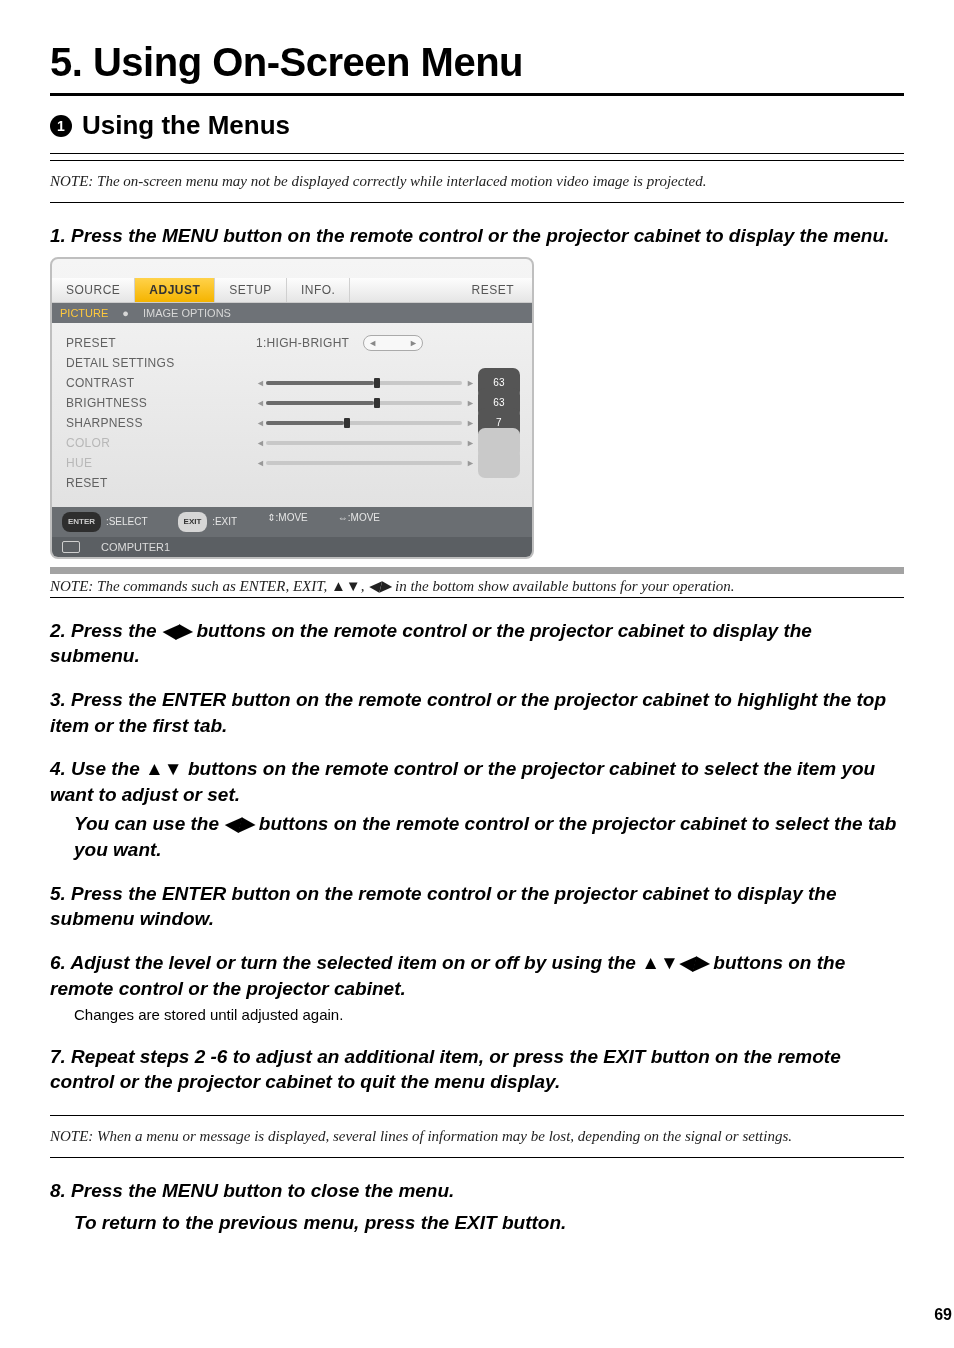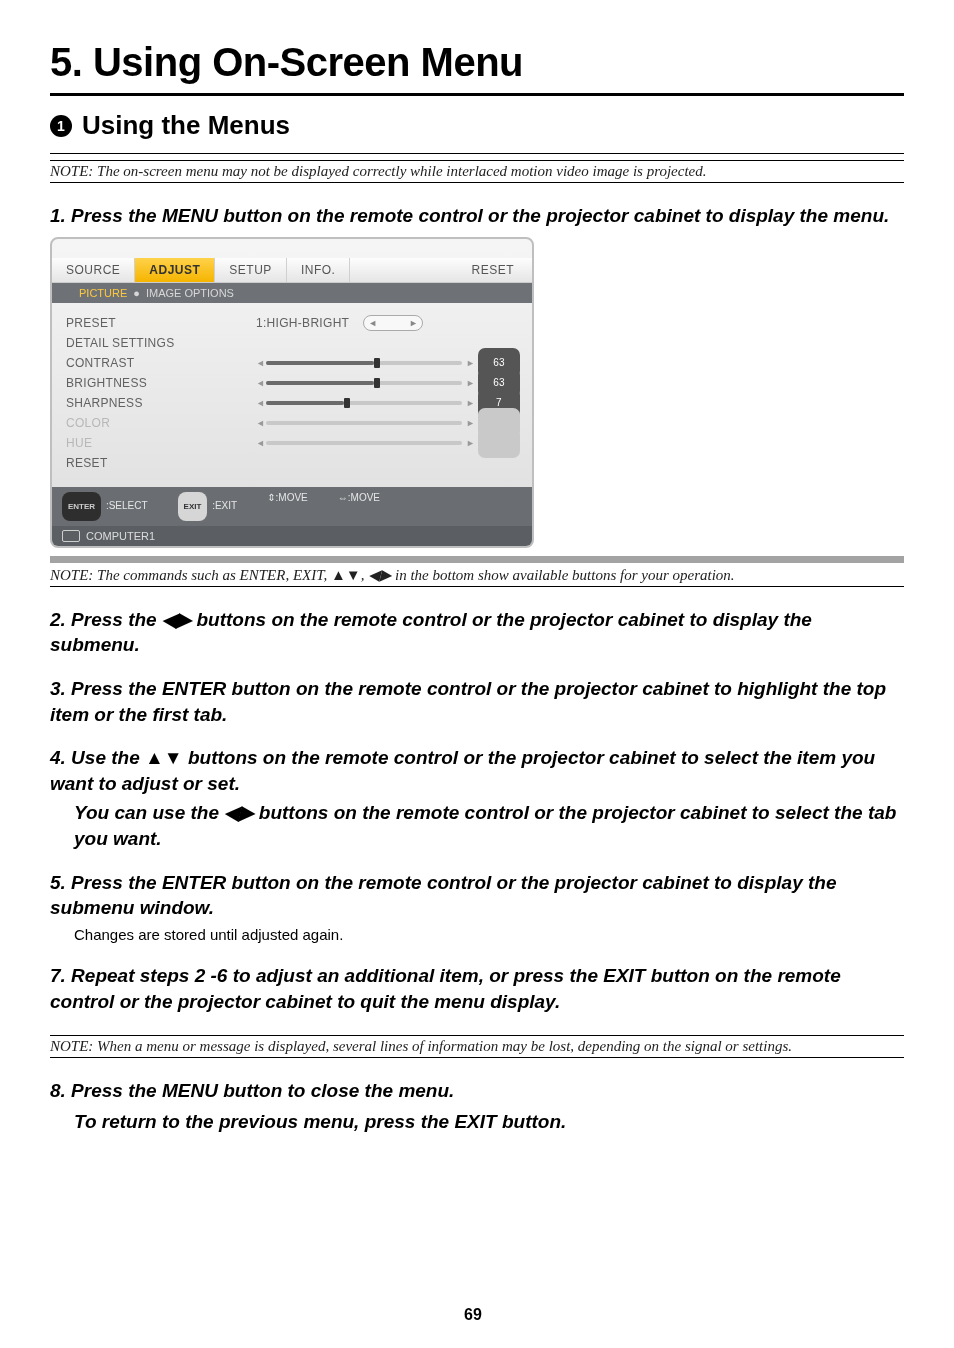--- a/index.html
+++ b/index.html
@@ -57,21 +57,21 @@
   .note {
     font-style: italic;
     font-family: "Times New Roman", Times, serif;
     font-size: 15px;
     margin: 4px 0 4px 0;
     color: #222;
   }
   .note-block {
     border-top: 1px solid #000;
     border-bottom: 1px solid #000;
-    padding: 2px 0;
+    padding: 12px 0;
     margin-top: 6px;
     margin-bottom: 20px;
   }
   .note-single-top {
     border-top: 7px solid #a3a3a3;
     padding-top: 3px;
     margin-top: 6px;
     margin-bottom: 20px;
   }
   .step {
@@ -85,22 +85,22 @@
     font-weight: 400;
     font-style: normal;
     font-size: 15px;
     margin: 4px 0 0 24px;
     line-height: 1.35;
   }
   .page-num {
     position: absolute;
     bottom: 24px;
     left: 0;
-    right: 8px;
-    text-align: center;
+    right: 2px;
+    text-align: right;
     font-weight: 700;
     font-size: 16px;
   }
   
   .osd {
     width: 480px;
     border: 2px solid #bfbfbf;
     border-radius: 8px;
     margin-top: 8px;
     margin-bottom: 8px;
@@ -127,24 +127,24 @@
     padding-right: 18px;
   }
   .osd-tab.active {
     background: linear-gradient(#ffd24a,#f5b400);
     color: #333;
     font-weight: 700;
   }
   .osd-subtabs {
     background: #6e7277;
     color: #d7d7d7;
-    padding: 4px 27px;
+    padding: 4px 8px;
     font-size: 11px;
     display: flex;
-    gap: 6px;
+    gap: 14px;
   }
   .osd-subtab.active {
     color: #ffc93c;
   }
   .osd-body {
     background: linear-gradient(#f0f0f0,#e2e2e2);
     padding: 10px 12px 14px 14px;
   }
   .osd-row {
     display: flex;
@@ -233,30 +233,30 @@
     display: flex;
     gap: 30px;
   }
   .osd-source {
     background: #5b5f63;
     color: #dcdcdc;
     padding: 4px 10px;
     font-size: 11px;
     display: flex;
     align-items: center;
-    gap: 6px;
+    gap: 21px;
   }
   .pill {
     border-radius: 8px;
     padding: 0 6px;
     font-size: 8px;
     font-weight: 700;
     display: inline-flex;
     align-items: center;
-    height: 29px;
+    height: 20px;
     margin-right: 2px;
   }
   .pill-dark { background: #2e2e2e; color: #ccc; }
   .pill-light { background: #d6d6d6; color: #333; }
   .src-icon {
     width: 16px;
     height: 10px;
     border: 1px solid #cfcfcf;
     border-radius: 2px;
   }
@@ -380,20 +380,21 @@
     </div>
   </div>
 
   <div class="note note-single-top" style="border-bottom:1px solid #000; padding-bottom:2px;">NOTE: The commands such as ENTER, EXIT, ▲▼, ◀▶ in the bottom show available buttons for your operation.</div>
 
   <div class="step">2.  Press the ◀▶ buttons on the remote control or the projector cabinet to display the submenu.</div>
   <div class="step">3.  Press the ENTER button on the remote control or the projector cabinet to highlight the top item or the first tab.</div>
   <div class="step">4.  Use the ▲▼ buttons on the remote control or the projector cabinet to select the item you want to adjust or set.</div>
   <div class="step" style="margin-top:2px; margin-left:24px;">You can use the ◀▶ buttons on the remote control or the projector cabinet to select the tab you want.</div>
   <div class="step">5.  Press the ENTER button on the remote control or the projector cabinet to display the submenu window.</div>
+  <div class="step">6.  Adjust the level or turn the selected item on or off by using the ▲▼◀▶ buttons on the remote control or the projector cabinet.</div>
   <div class="step-sub">Changes are stored until adjusted again.</div>
   <div class="step">7.  Repeat steps 2 -6 to adjust an additional item, or press the EXIT button on the remote control or the projector cabinet to quit the menu display.</div>
 
   <div class="note note-block" style="margin-top:20px;">NOTE: When a menu or message is displayed, several lines of information may be lost, depending on the signal or settings.</div>
 
   <div class="step" style="margin-top:6px;">8.  Press the MENU button to close the menu.</div>
   <div class="step" style="margin-top:6px; margin-left:24px;">To return to the previous menu, press the EXIT button.</div>
 
   <div class="page-num">69</div>
 </div>

